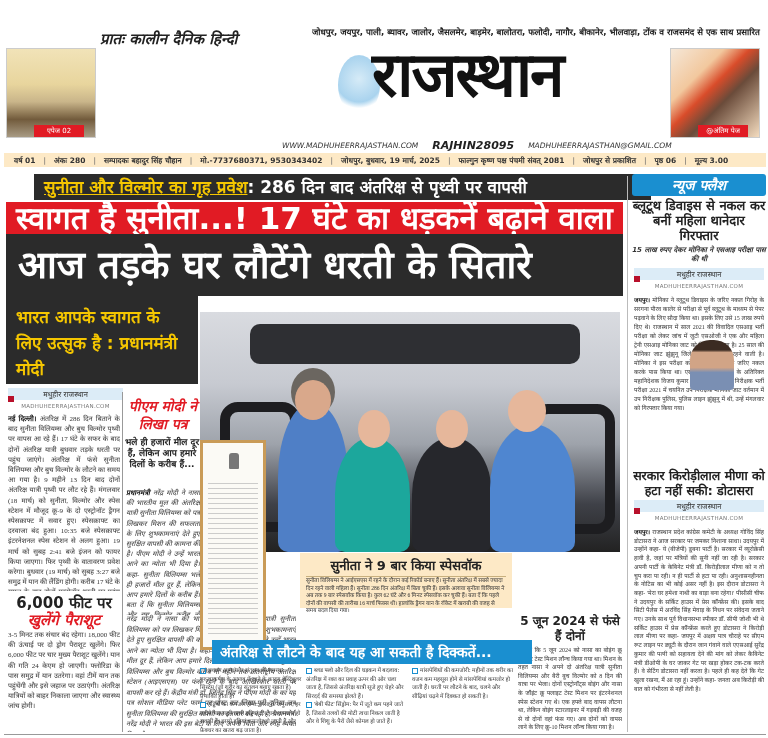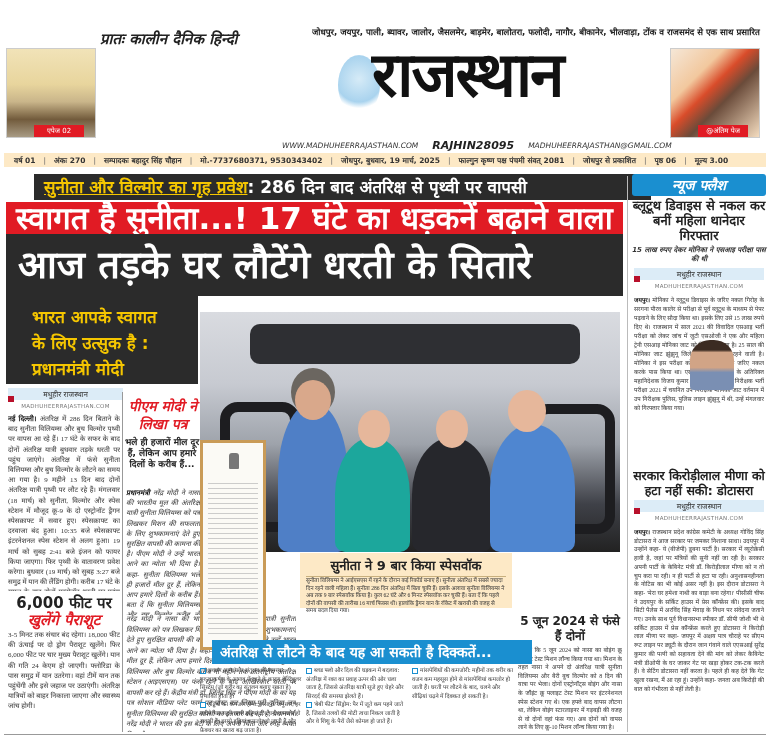--- a/index.html
+++ b/index.html
@@ -26,21 +26,21 @@
   .info-strip span { padding: 0 6px; }
   .info-strip .sep { padding: 0 2px; color: #666; font-weight: normal; }
 
   
   .hl1 { position: absolute; left: 6px; top: 174px; width: 617px; height: 26px; background: #2b2b2b; color: #fff; font-size: 17px; font-weight: bold; line-height: 26px; padding-left: 10px; white-space: nowrap; overflow: hidden; margin-left: 28px; }
   .hl1 .y { color: #f5c600; text-decoration: underline; }
   .hl2 { position: absolute; left: 6px; top: 202px; width: 617px; height: 32px; background: #e11b24; color: #fff; font-size: 31px; font-weight: bold; line-height: 32px; padding-left: 10px; white-space: nowrap; overflow: hidden; }
   .hl3 { position: absolute; left: 6px; top: 234px; width: 617px; height: 62px; background: #2b2b2b; color: #fff; font-size: 38px; font-weight: bold; line-height: 62px; padding-left: 12px; white-space: nowrap; overflow: hidden; }
 
   
-  .pm-box { position: absolute; left: 6px; top: 296px; width: 192px; height: 88px; background: #2b2b2b; color: #f5c600; font-size: 17px; font-weight: bold; line-height: 26px; padding: 8px 26px; }
+  .pm-box { position: absolute; left: 6px; top: 296px; width: 192px; height: 88px; background: #2b2b2b; color: #f5c600; font-size: 17px; font-weight: bold; line-height: 26px; padding: 8px 10px; }
 
   .byline { position: absolute; font-size: 7px; color: #444; text-align: center; }
   .byline .bar { display: block; background: #dcecf7; font-size: 7.5px; color: #333; padding: 1px 0; }
   .byline .mark { position: absolute; left: 0; top: 8px; width: 6px; height: 6px; background: #b8102b; }
   .byline .site { display: block; font-size: 5.5px; color: #777; padding-top: 3px; letter-spacing: 0.3px; }
 
   .col-text { position: absolute; font-size: 7px; line-height: 10.2px; color: #333; text-align: justify; overflow: hidden; font-family: "Liberation Serif", "DejaVu Serif", serif; }
   .col-text b { color: #111; }
 
   .para-hl { position: absolute; text-align: center; font-weight: bold; }
@@ -93,21 +93,21 @@
     <span>MADHUHEERRAJASTHAN@GMAIL.COM</span>
   </div>
   <div class="thumb right">
     <div class="cap">@अंतिम पेज</div>
   </div>
 </div>
 
 <div class="info-strip">
   <span>वर्ष 01</span>
     <span class="sep">|</span>
-  <span>अंकः 270</span>
+  <span>अंकः 280</span>
     <span class="sep">|</span>
   <span>सम्पादकः बहादुर सिंह चौहान</span>
     <span class="sep">|</span>
   <span>मो.-7737680371, 9530343402</span>
     <span class="sep">|</span>
   <span>जोधपुर, बुधवार, 19 मार्च, 2025</span>
     <span class="sep">|</span>
   <span>फाल्गुन कृष्ण पक्ष पंचमी संवत् 2081</span>
     <span class="sep">|</span>
   <span>जोधपुर से प्रकाशित</span>

